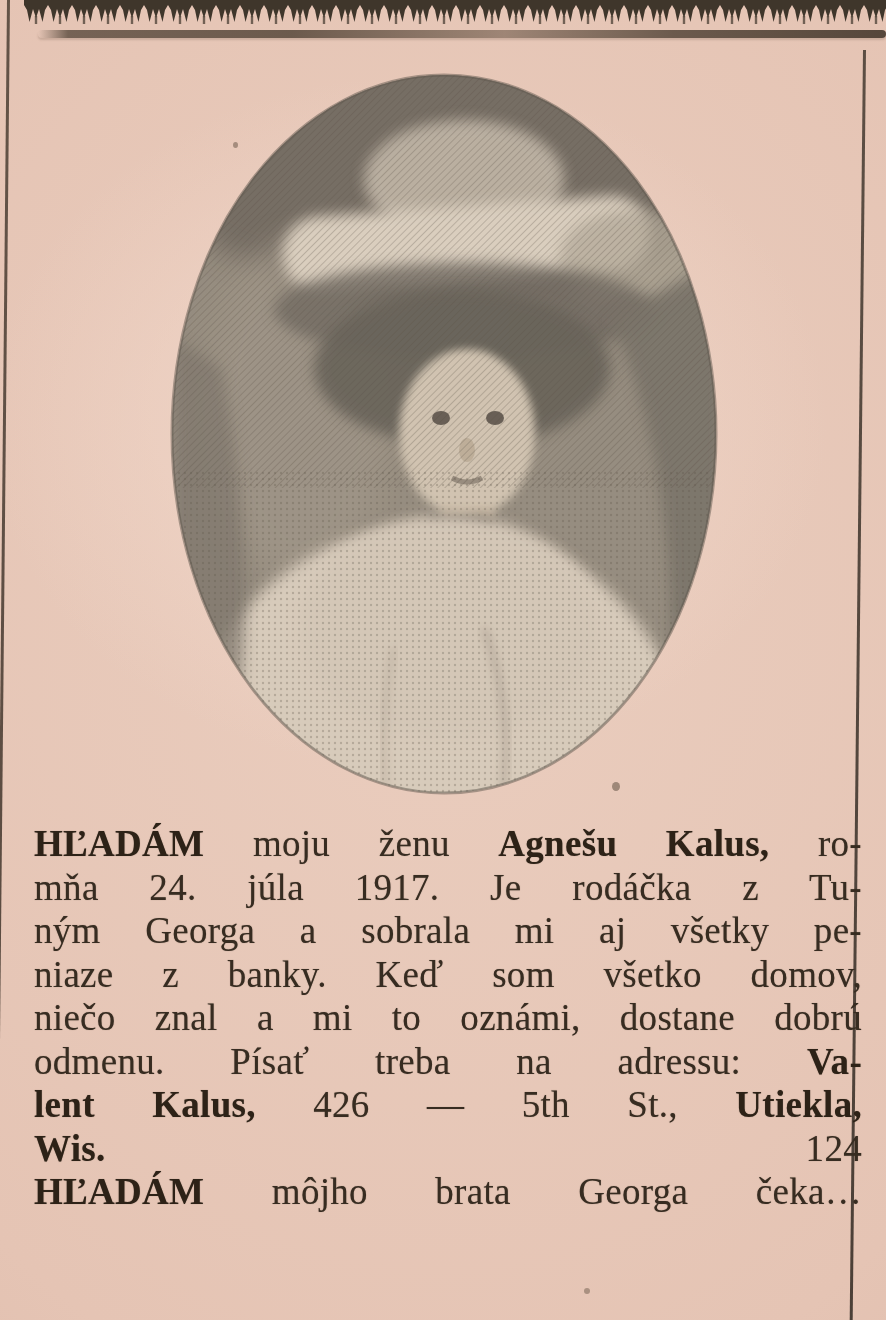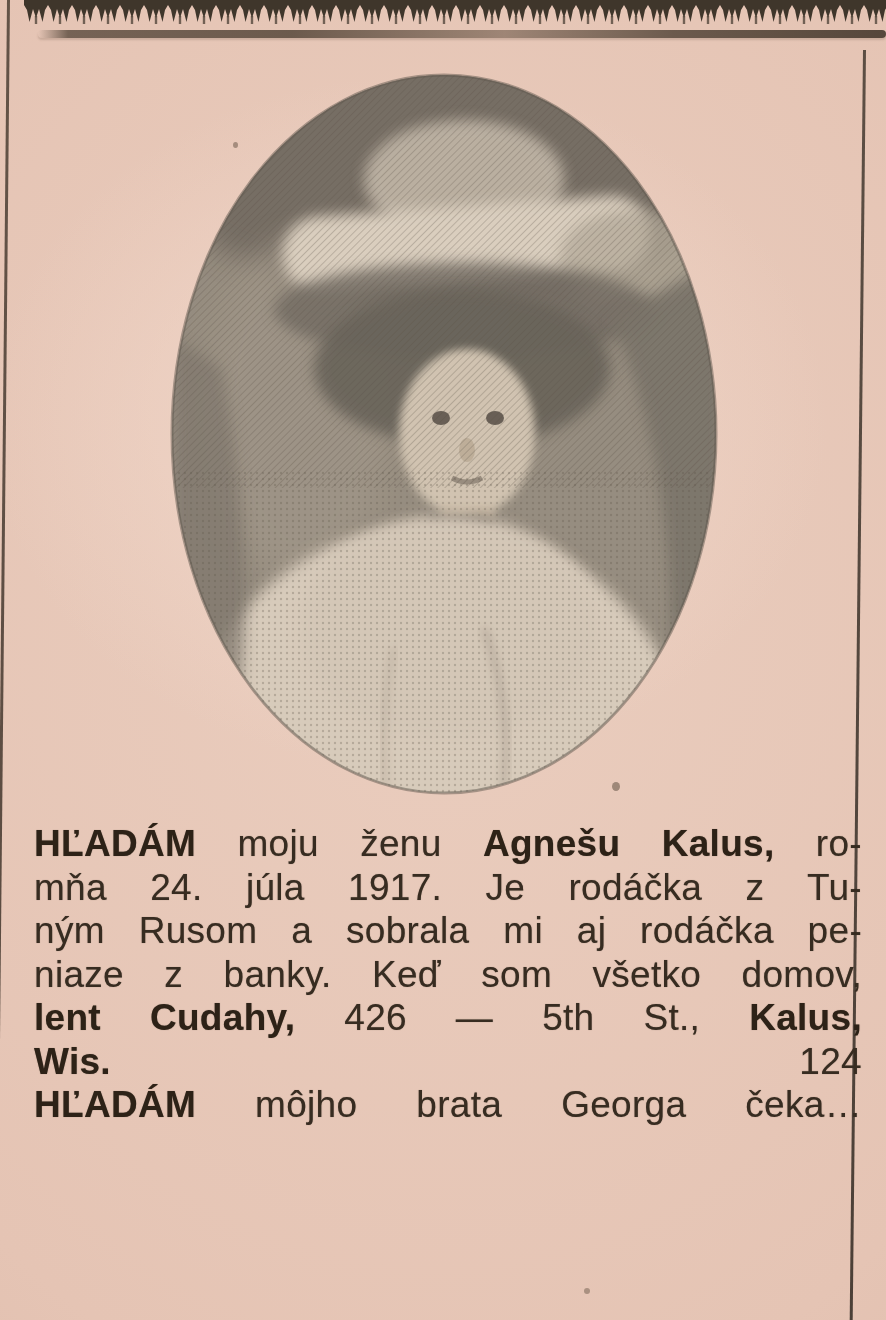--- a/index.html
+++ b/index.html
@@ -3,21 +3,21 @@
 <meta charset="utf-8">
 <style>
   html,body{margin:0;padding:0;background:#b9a294;}
   .page{
     position:relative;
     width:886px;height:1320px;
     overflow:hidden;
     background:
       radial-gradient(680px 560px at 46% 32%, rgba(243,218,205,.85) 0%, rgba(243,218,205,0) 62%),
       radial-gradient(1250px 1500px at 50% 46%, #eacdbe 0%, #e5c4b4 55%, #dcbaa9 85%, #d2ae9c 100%);
-    font-family:Liberation Sans, sans-serif;
+    font-family:Liberation Serif, serif;
   }
   
   .rule-left{
     position:absolute;left:7px;top:0;width:3px;height:1330px;
     background:linear-gradient(180deg,#55473b, #4e4036 55%, #453a30);
     transform:rotate(0.55deg);transform-origin:top center;opacity:.9;
   }
   .rule-right{
     position:absolute;left:863px;top:50px;width:3px;height:1280px;
     background:linear-gradient(180deg,#50443a,#3e342c);
@@ -136,20 +136,22 @@
     </svg>
   </div>
 
   <div class="speck s1"></div>
   <div class="speck s2"></div>
   <div class="speck s3"></div>
 
   <div class="ad-text">
       <div class="line"><span class="bold">HĽADÁM</span> <span class="reg">moju ženu</span> <span class="bold">Agnešu Kalus,</span> <span class="reg">ro-</span></div>
       <div class="line"><span class="reg">mňa 24. júla 1917. Je rodáčka z Tu-</span></div>
-      <div class="line"><span class="reg">ným Rusom a sobrala mi aj rodáčka pe-</span></div>
+      <div class="line"><span class="reg">ným Georga a sobrala mi aj všetky pe-</span></div>
       <div class="line"><span class="reg">niaze z banky. Keď som všetko domov,</span></div>
-      <div class="line"><span class="bold">lent Cudahy,</span> <span class="reg">426 — 5th St.,</span> <span class="bold">Kalus,</span></div>
+      <div class="line"><span class="reg">niečo znal a mi to oznámi, dostane dobrú</span></div>
+      <div class="line"><span class="reg">odmenu. Písať treba na adressu:</span> <span class="bold">Va-</span></div>
+      <div class="line"><span class="bold">lent Kalus,</span> <span class="reg">426 — 5th St.,</span> <span class="bold">Utiekla,</span></div>
       <div class="line"><span class="bold">Wis.</span> <span class="reg">124</span></div>
       <div class="line"><span class="bold">HĽADÁM</span> <span class="reg">môjho brata</span> <span class="reg">Georga</span> <span class="reg">čeka…</span></div>
     </div>
 
 </div>
 
 </body></html>

